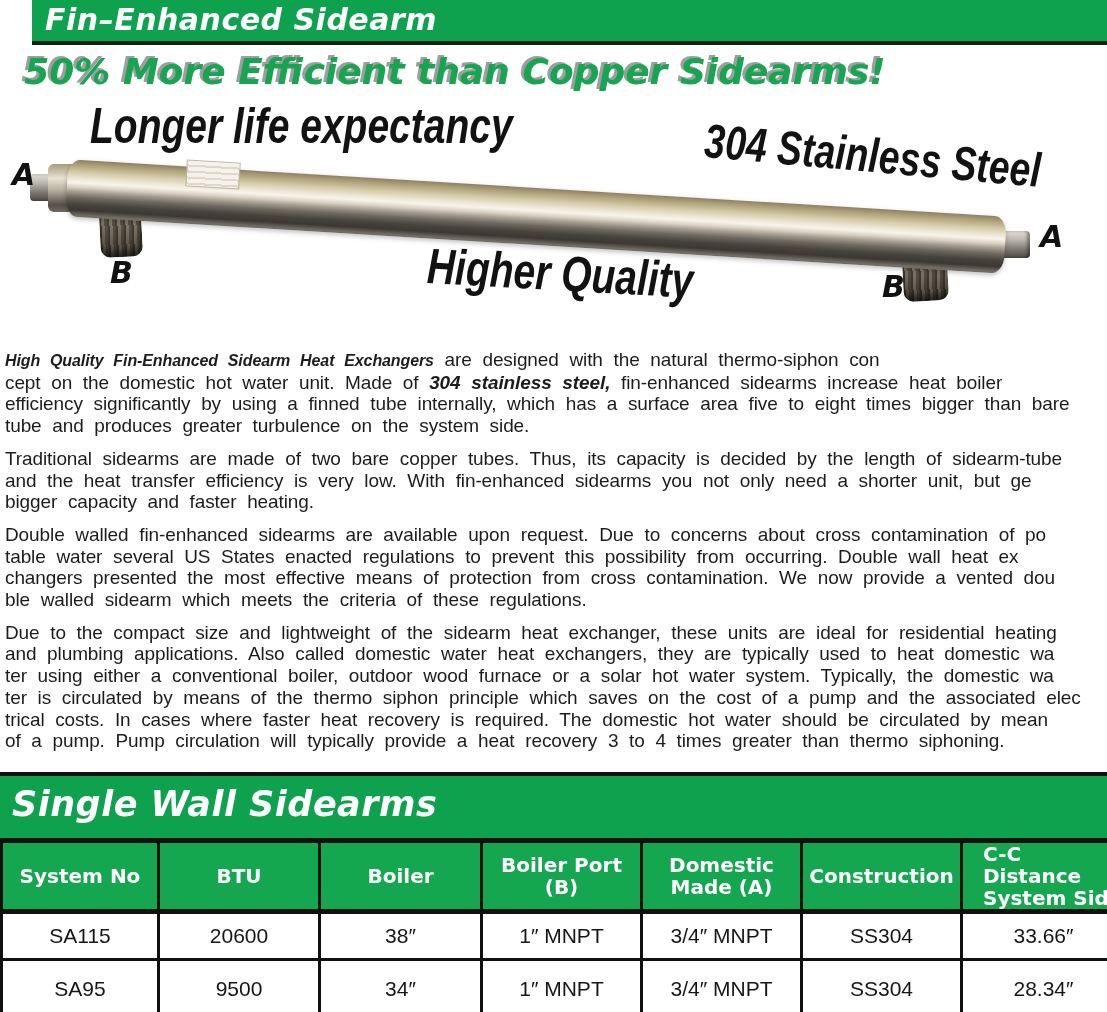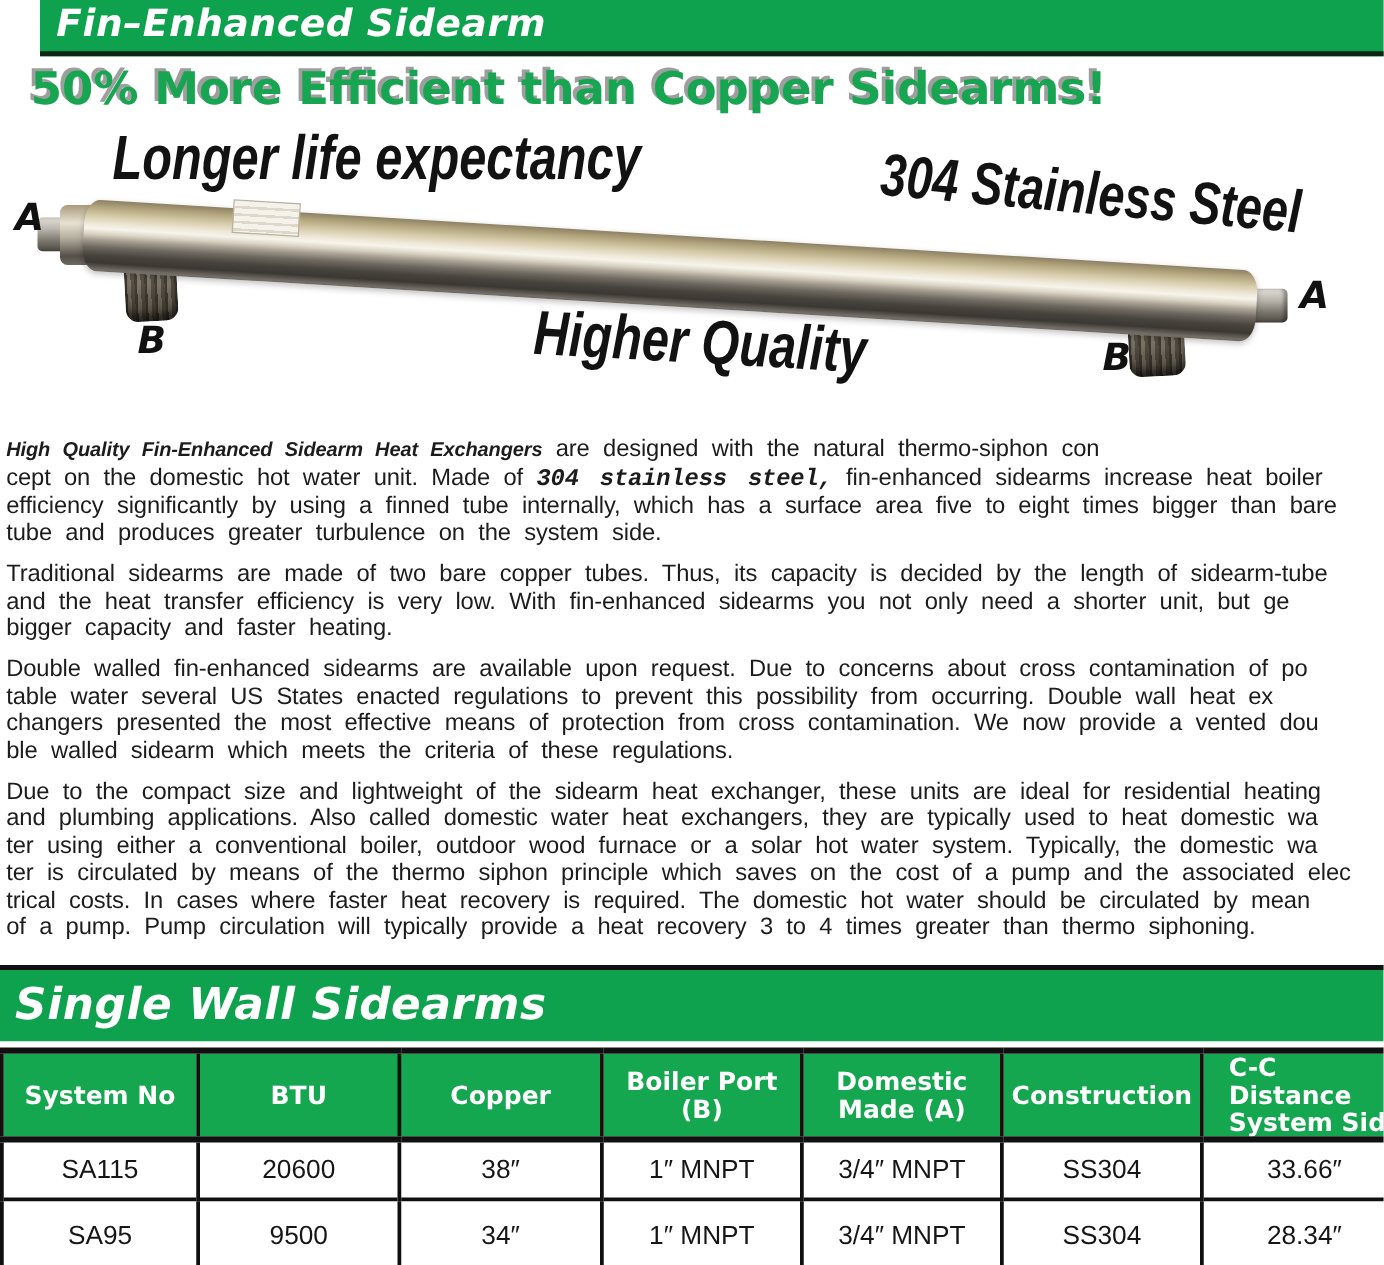--- a/index.html
+++ b/index.html
@@ -10,21 +10,21 @@
   .topbar{position:absolute;left:0;top:0;width:1107px;height:41px;
           background:var(--c-green_bar,#0ea24e);
           border-bottom:4px solid var(--c-border_dark,#0d2513);margin-left:32px;}
   .topbar-title{position:absolute;left:13px;top:2px;color:#fff;
                 font-family:"DejaVu Sans",sans-serif;font-weight:700;font-style:italic;
                 font-size:30px;letter-spacing:.5px;white-space:nowrap;}
 
   
   .hero{position:absolute;left:0;top:45px;width:1107px;height:300px;overflow:hidden;}
   .banner{position:absolute;left:0;top:6px;width:910px;text-align:center;
-          font-family:"DejaVu Sans",sans-serif;font-weight:700;
+          font-family:"DejaVu Sans",sans-serif;font-weight:700;font-style:italic;
           font-size:36px;color:var(--c-green_text,#17a551);
           text-shadow:-3px -2px 0 #9e9e9e;white-space:nowrap;}
   .tagline{position:absolute;color:#121212;font-style:italic;font-weight:700;
            font-family:"Liberation Sans",sans-serif;white-space:nowrap;transform-origin:left top;}
   .tag-left{left:90px;top:52px;font-size:50px;transform:scaleX(.78);}
   .tag-right{left:706px;top:68px;font-size:48px;transform:scaleX(.78) rotate(4deg);}
   .tag-bottom{left:428px;top:192px;font-size:50px;transform:scaleX(.78) rotate(2.5deg);}
   .ablabel{position:absolute;font-family:"DejaVu Sans",sans-serif;font-weight:700;
            font-style:italic;font-size:30px;color:#111;}
   .lblAL{left:12px;top:112px;} .lblBL{left:110px;top:210px;}
@@ -54,24 +54,24 @@
            background:repeating-linear-gradient(180deg,#f4f2ea 0 4px,#ddd8c9 4px 6px);
            border:1px solid #b9b2a0;transform:rotate(3.5deg);}
 
   
   .bodytext{position:absolute;left:0;top:345px;width:1107px;padding:4px 0 0 5px;
             color:var(--c_text,#1c1c1c);}
   .para{margin:0 0 11px 0;}
   .ln{white-space:nowrap;overflow:hidden;line-height:21.7px;font-size:19px;
       letter-spacing:-0.1px;word-spacing:5.5px;color:#1c1c1c;}
   .lead{font-weight:700;font-style:italic;font-size:16px;}
-  .boldit{font-weight:700;font-style:italic;font-family:Liberation Mono, monospace;}
-
-  
-  .sectionbar{position:absolute;left:0;top:772px;width:1107px;height:61px;
+  .boldit{font-weight:700;font-style:italic;}
+
+  
+  .sectionbar{position:absolute;left:0;top:772px;width:1107px;height:71px;
               background:var(--c-green_bar,#0ea24e);border-top:4px solid #101010;box-sizing:border-box;}
   .section-title{position:absolute;left:12px;top:8px;color:#fff;
                  font-family:"DejaVu Sans",sans-serif;font-weight:700;font-style:italic;
                  font-size:35px;letter-spacing:.5px;white-space:nowrap;}
 
   
   .specs{position:absolute;left:0;top:838px;border-collapse:collapse;table-layout:fixed;
          width:1124px;}
   .specs th,.specs td{border:3px solid #101010;text-align:center;padding:0;overflow:hidden;}
   .specs th{background:var(--c-green_header,#14a750);color:#fff;
@@ -151,21 +151,21 @@
         <col style="width:162px">
       <col style="width:160px">
         <col style="width:160px">
         <col style="width:160px">
         <col style="width:164px">
     </colgroup>
     <thead>
       <tr>
         <th><span>System No</span></th>
         <th><span>BTU</span></th>
-        <th><span>Copper</span></th>
+        <th><span>Boiler</span></th>
         <th>
             <span style="display:block">Boiler Port</span>
             <span style="display:block">(B)</span>
           </th>
         <th>
             <span style="display:block">Domestic</span>
             <span style="display:block">Made (A)</span>
           </th>
         <th><span>Construction</span></th>
         <th class="last">

